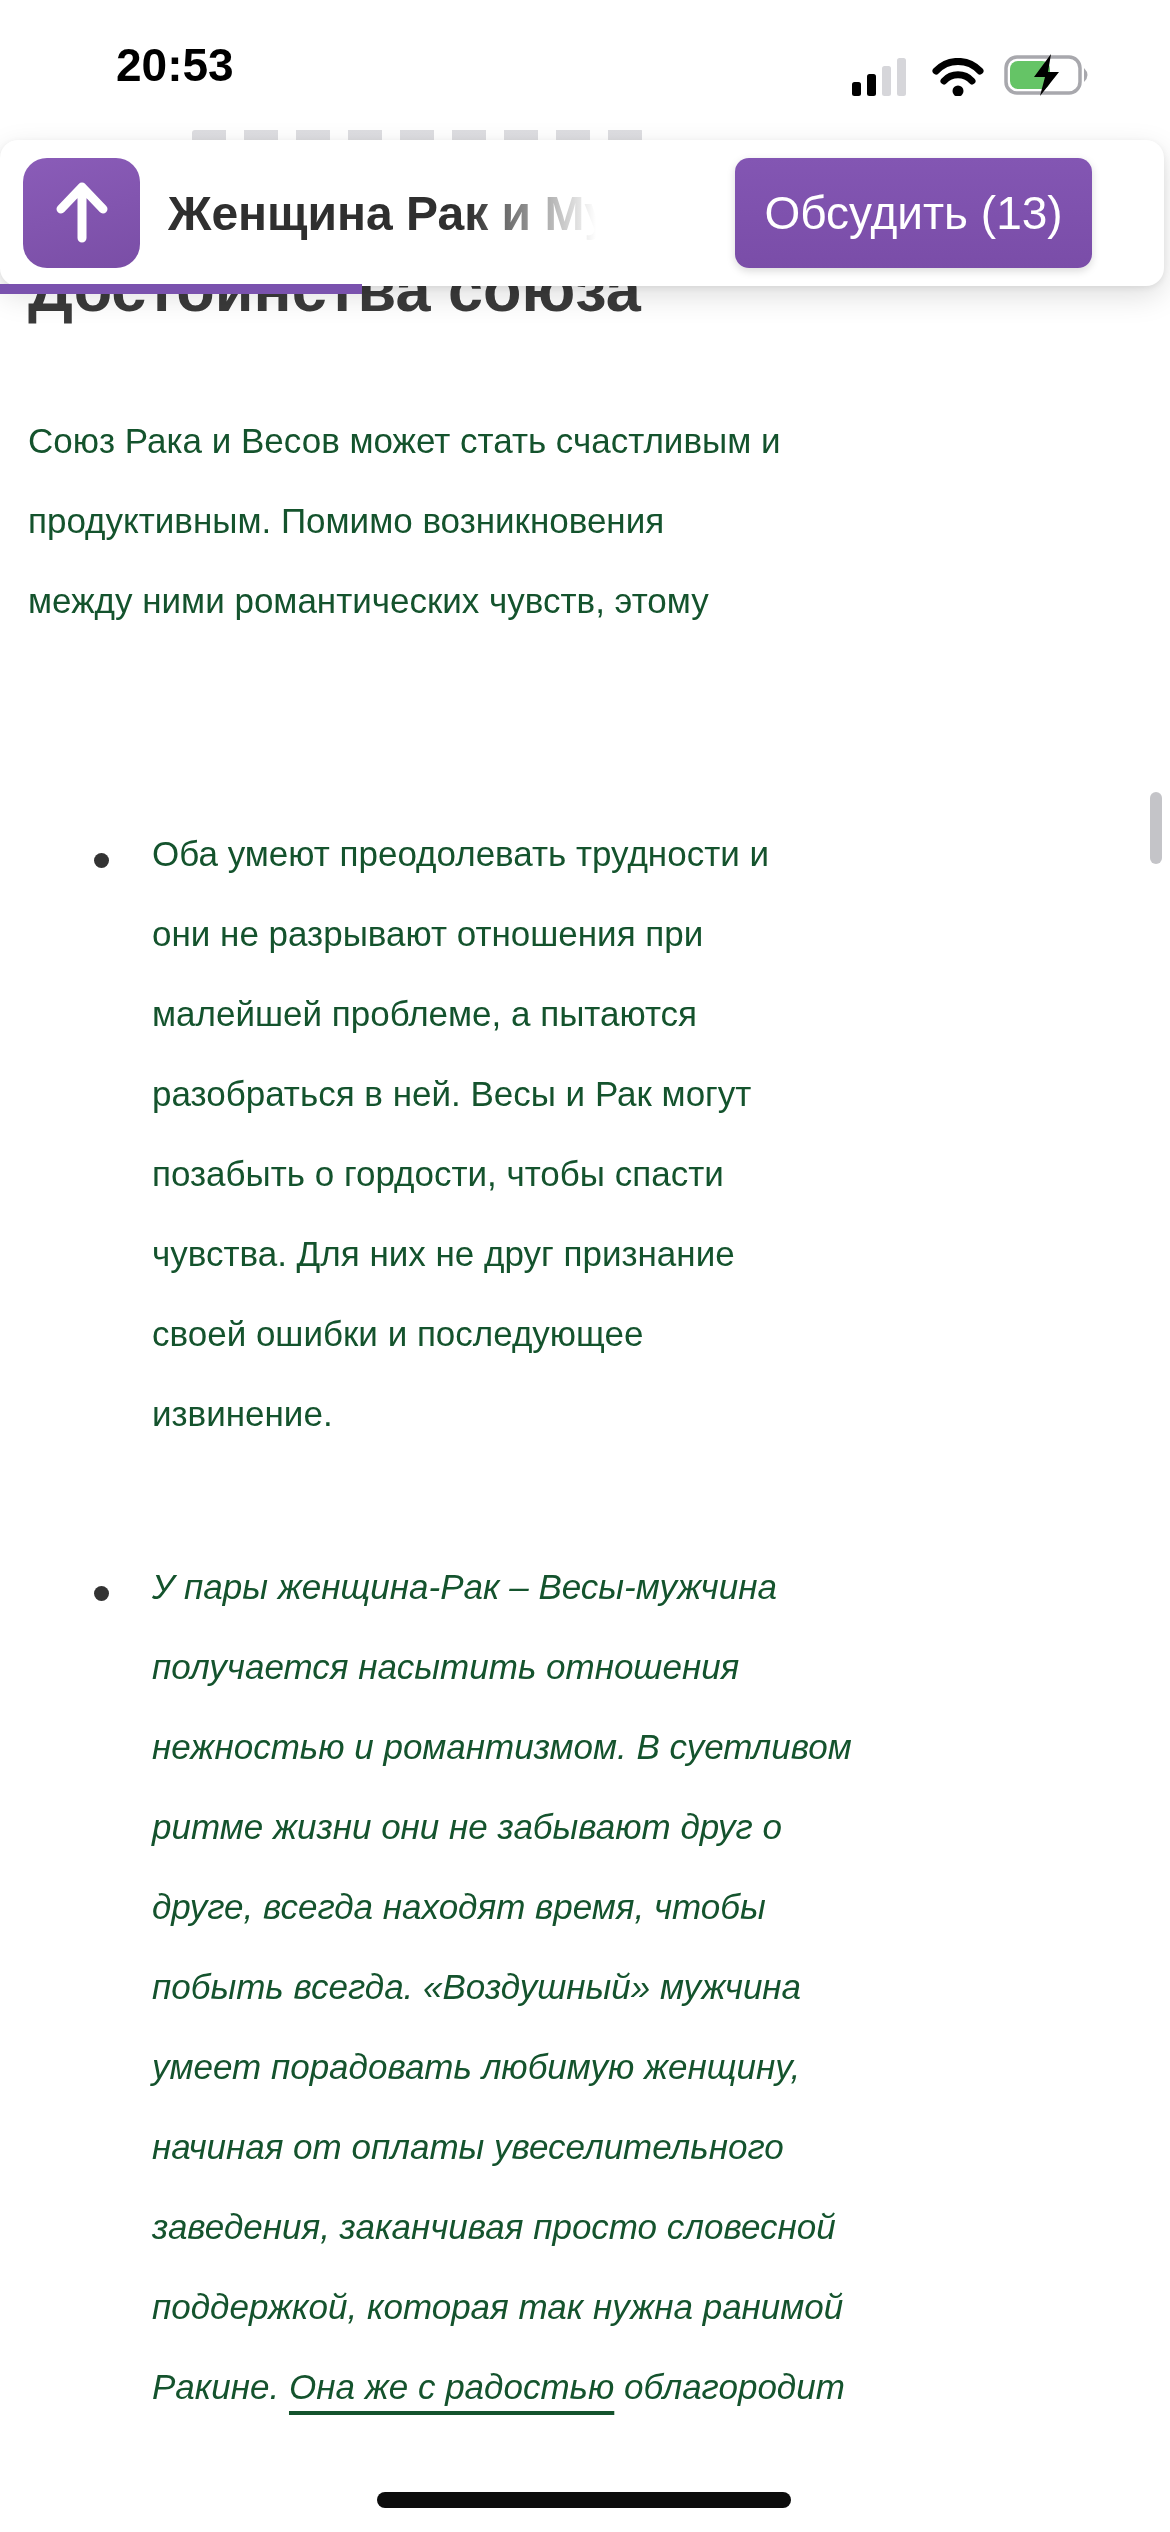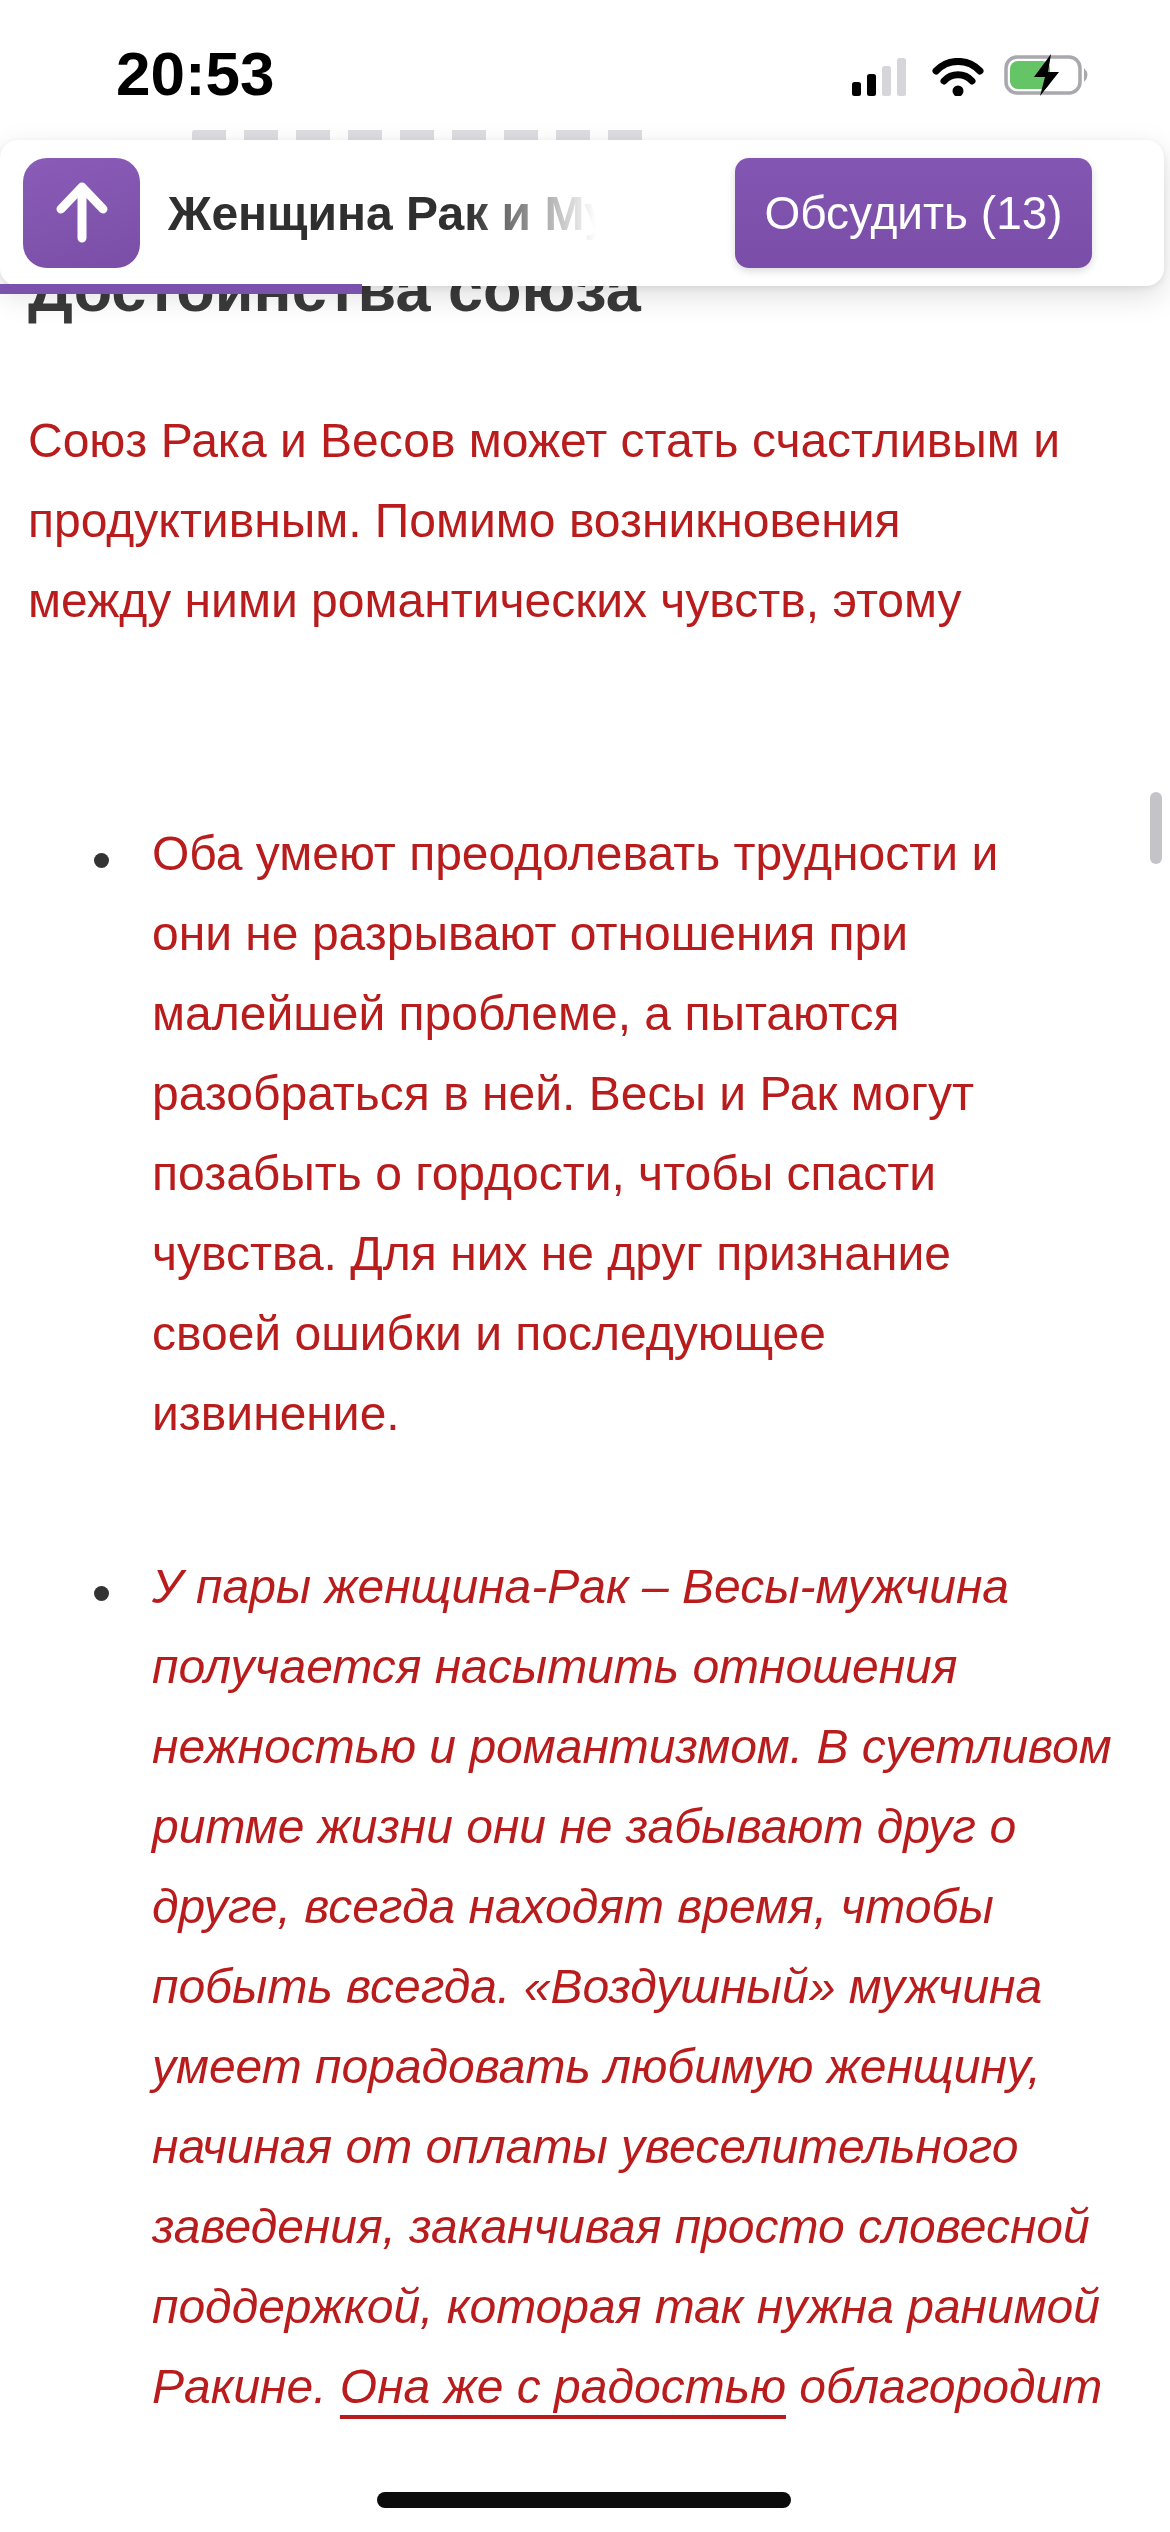--- a/index.html
+++ b/index.html
@@ -2,21 +2,21 @@
 <html><head>
 <meta charset="utf-8">
 <style>
   html,body{margin:0;padding:0;background:#fff;}
   .screen{
     position:relative;width:1170px;height:2532px;background:#ffffff;overflow:hidden;
     font-family:"Liberation Sans","DejaVu Sans",sans-serif;color:#333;
   }
   
   .status-time{
-    position:absolute;left:116px;top:38px;font-size:62px;font-weight:700;color:#000;
+    position:absolute;left:116px;top:38px;font-size:46px;font-weight:700;color:#000;
     letter-spacing:0px;
   }
   .status-icons{position:absolute;right:76px;top:54px;display:flex;align-items:flex-end;gap:20px;z-index:50;}
   
   .fragments{
     position:absolute;left:192px;top:130px;width:452px;height:13px;z-index:19;
     background:repeating-linear-gradient(90deg,#c7c7cd 0 34px,rgba(255,255,255,0) 34px 52px);
     opacity:.6;border-radius:3px;
   }
   
@@ -50,21 +50,21 @@
   .progress-bar{
     position:absolute;left:0;top:284px;height:10px;background:#7a52ae;z-index:21;
   }
   
   .article-heading{
     position:absolute;left:28px;top:254px;margin:0;font-size:63px;line-height:70px;
     font-weight:700;color:#3a3a3a;white-space:nowrap;z-index:1;
   }
   .text-block{position:absolute;left:28px;z-index:1;}
   .intro-block{top:401px;}
-  .tline{height:80px;line-height:80px;font-size:48px;color:#b91c1c;white-space:nowrap;}
+  .tline{height:80px;line-height:80px;font-size:35px;color:#14532d;white-space:nowrap;}
   .bullet-item{position:absolute;left:152px;z-index:1;}
   .bullet-item-1{top:814px;}
   .bullet-item-2{top:1547px;font-style:italic;}
   .bullet-dot{
     position:absolute;left:-58px;top:39px;width:15px;height:15px;border-radius:50%;
     background:#333;
   }
   .underlined{
     text-decoration:underline;text-decoration-thickness:4px;text-underline-offset:12px;
   }

